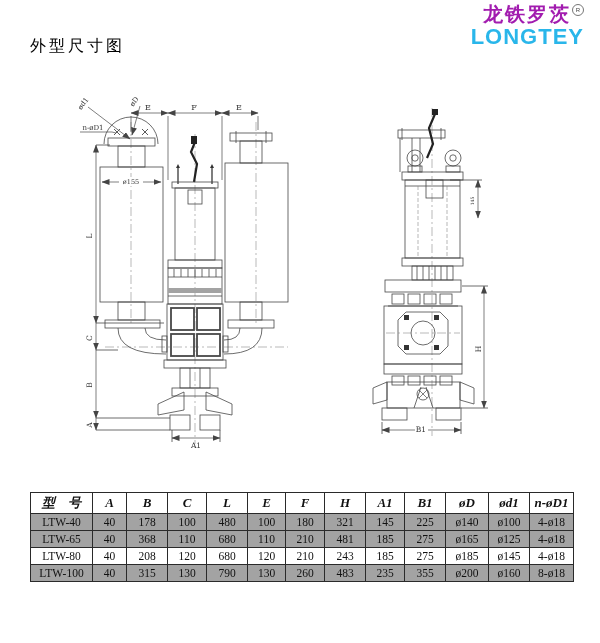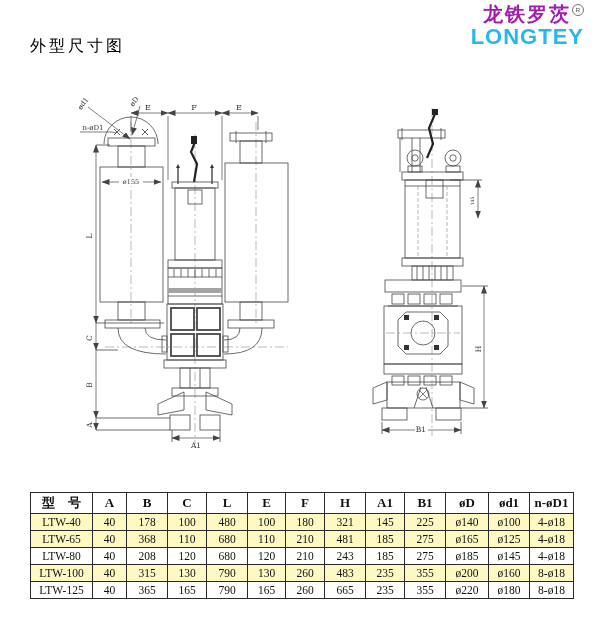--- a/index.html
+++ b/index.html
@@ -13,24 +13,24 @@
   .logo-reg{display:inline-block;width:10px;height:10px;border:1px solid #777;border-radius:50%;
             font-size:6px;line-height:10px;text-align:center;color:#444;vertical-align:top;
             margin-left:1px;font-family:"Liberation Sans",sans-serif;}
   .logo-en{font-family:"Liberation Sans",sans-serif;font-size:22px;font-weight:700;
            color:#29b6ea;letter-spacing:1px;margin-top:2px;}
   svg text{font-family:"DejaVu Serif",serif;fill:#333;}
   .dims{position:absolute;}
   table.dim{position:absolute;left:30px;top:492px;width:537px;border-collapse:collapse;
             table-layout:fixed;font-family:"Liberation Serif",serif;color:#111;}
   table.dim th{border:1px solid #2a2a2a;height:20px;font-size:13px;font-weight:600;
-               text-align:center;background:#fff;padding:0;}
+               text-align:center;background:#fff;padding:0;font-style:italic;}
   table.dim td{border:1px solid #2a2a2a;height:16px;font-size:11.5px;text-align:center;
                padding:0;background:#fff;white-space:nowrap;}
-  table.dim tr.hl td{background:#fef9c3;}
+  table.dim tr.hl td{background:#a3a3a3;}
 </style>
 </head>
 <body>
 
 <div class="page">
 
   <div class="title">外型尺寸图</div>
 
   <div class="logo">
     <div>
@@ -335,31 +335,16 @@
           <td>790</td>
           <td>130</td>
           <td>260</td>
           <td>483</td>
           <td>235</td>
           <td>355</td>
           <td>ø200</td>
           <td>ø160</td>
           <td>8-ø18</td>
         </tr>
-        <tr>
-          <td>LTW-125</td>
-          <td>40</td>
-          <td>365</td>
-          <td>165</td>
-          <td>790</td>
-          <td>165</td>
-          <td>260</td>
-          <td>665</td>
-          <td>235</td>
-          <td>355</td>
-          <td>ø220</td>
-          <td>ø180</td>
-          <td>8-ø18</td>
-        </tr>
       </tbody>
   </table>
 
 </div>
 
 </body></html>

